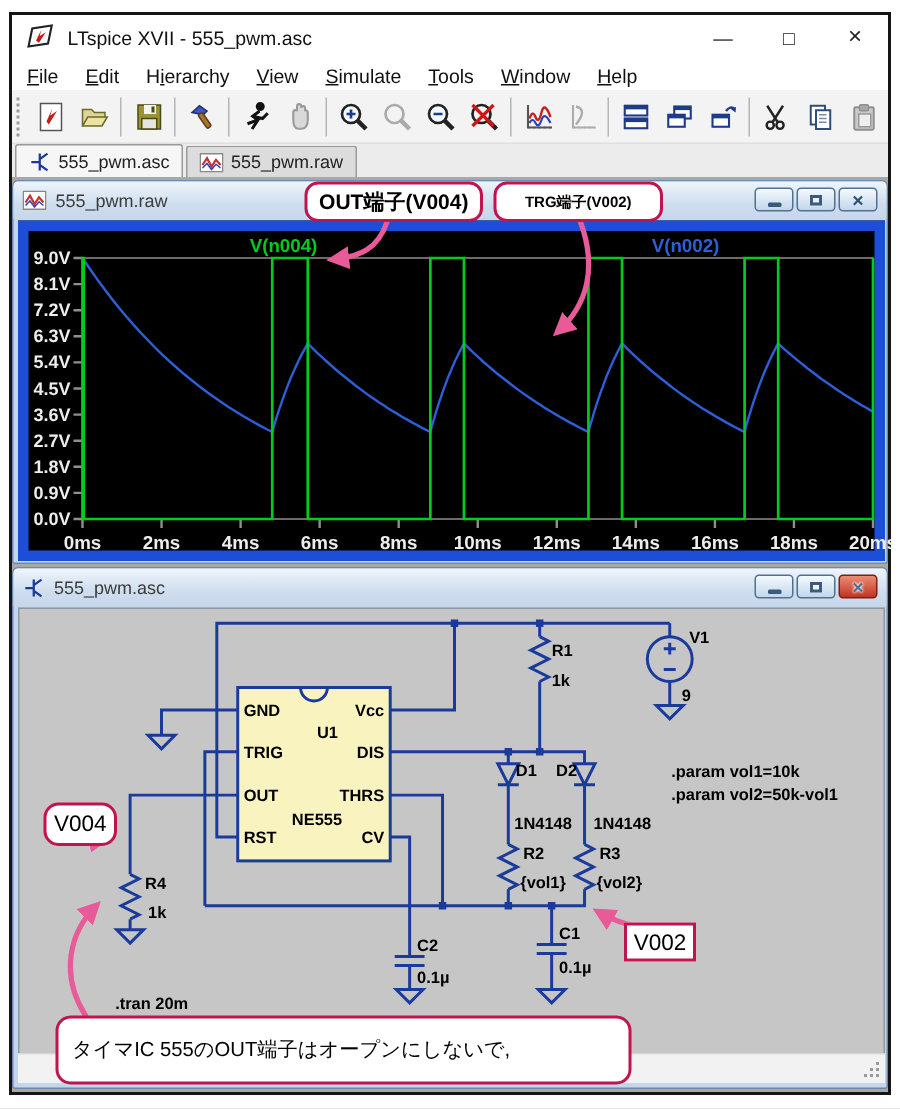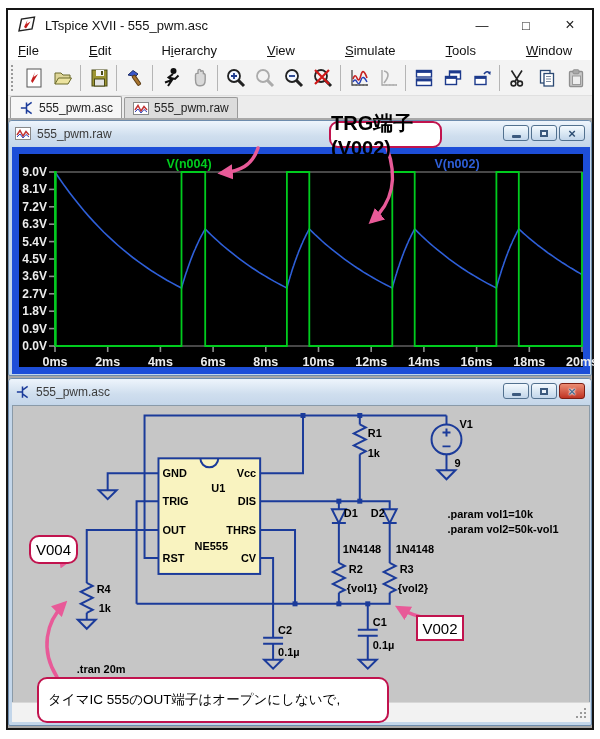--- a/index.html
+++ b/index.html
@@ -10,21 +10,21 @@
   .app{position:absolute;left:0;top:0;width:584px;height:718px;background:#f3f3f3;}
 
   
   .titlebar{position:absolute;left:0;top:0;width:100%;height:30px;background:#ffffff;display:flex;align-items:center;}
   .titlebar .apptitle{font-size:13px;color:#111;margin-left:8px;}
   .appicon{margin-left:9px;width:20px;height:18px;}
   .wincontrols{position:absolute;right:0;top:0;height:30px;display:flex;}
   .wincontrols span{width:44px;height:30px;display:flex;align-items:center;justify-content:center;font-size:13px;color:#222;}
 
   
-  .menubar{position:absolute;left:0;top:30px;width:100%;height:20px;background:#fff;display:flex;align-items:center;font-size:13px;color:#111;gap:32px;}
+  .menubar{position:absolute;left:0;top:30px;width:100%;height:20px;background:#fff;display:flex;align-items:center;font-size:13px;color:#111;}
   .menu-item{padding:1px 8px;margin-left:2px;}
 
   
   .toolbar{position:absolute;left:0;top:50px;width:100%;height:36px;background:#f3f3f3;display:flex;align-items:center;border-bottom:1px solid #e0e0e0;}
   .grip{width:4px;height:26px;margin:0 4px 0 3px;border-left:2px dotted #9a9a9a;}
   .tbtn{width:29px;height:30px;display:flex;align-items:center;justify-content:center;}
   .tsep{width:1px;height:26px;background:#b5b5b5;margin:0 3px;}
 
   
   .tabbar{position:absolute;left:0;top:86px;width:100%;height:22px;background:#ececec;display:flex;align-items:flex-end;}
@@ -464,25 +464,28 @@
        <path d="M0,0 L10,5 L0,10 z" class="ah-fill" fill="#e85a98"></path>
      </marker>
    </defs>
    <path class="ann-arrow" d="M258,148 C252,166 240,171 222,173" fill="none" stroke="#e85a98" stroke-width="3.5" stroke-linecap="round" marker-end="url(#ah)"></path>
    <path class="ann-arrow" d="M387,148 C398,178 392,203 372,221" fill="none" stroke="#e85a98" stroke-width="3.5" stroke-linecap="round" marker-end="url(#ah)"></path>
    <path class="ann-arrow" d="M47,548 C47,560 58,561 70,559" fill="none" stroke="#e85a98" stroke-width="3.5" stroke-linecap="round" marker-end="url(#ah)"></path>
    <path class="ann-arrow" d="M427,618 C414,616 406,612 399,608" fill="none" stroke="#e85a98" stroke-width="3.5" stroke-linecap="round" marker-end="url(#ah)"></path>
    <path class="ann-arrow" d="M57,677 C40,650 46,622 64,604" fill="none" stroke="#e85a98" stroke-width="3.5" stroke-linecap="round" marker-end="url(#ah)"></path>
  </svg>
 
- <div class="callout" style="left:329px;top:121px;width:113px;height:27px;border-radius:9px;font-size:20px;font-weight:bold;">
+ <div class="callout" style="left:203px;top:121px;width:119px;height:27px;border-radius:9px;font-size:14px;font-weight:bold;">
+   <span>OUT端子(V004)</span>
+ </div>
+ <div class="callout" style="left:329px;top:121px;width:113px;height:27px;border-radius:9px;font-size:10px;font-weight:bold;">
    <span>TRG端子(V002)</span>
  </div>
  <div class="callout" style="left:29px;top:535px;width:49px;height:29px;border-radius:10px;font-size:15px;">
    <span>V004</span>
  </div>
  <div class="callout" style="left:416px;top:615px;width:48px;height:26px;border-radius:0;font-size:15px;">
    <span>V002</span>
  </div>
- <div class="callout" style="left:37px;top:677px;width:352px;height:46px;border-radius:10px;font-size:13.5px;flex-direction:column;align-items:flex-start;padding:2px 9px;line-height:20px;">
+ <div class="callout" style="left:37px;top:677px;width:384px;height:46px;border-radius:10px;font-size:13.5px;flex-direction:column;align-items:flex-start;padding:2px 9px;line-height:20px;">
    <span>タイマIC 555のOUT端子はオープンにしないで,</span>
  </div>
 </div>
 
 </body></html>

